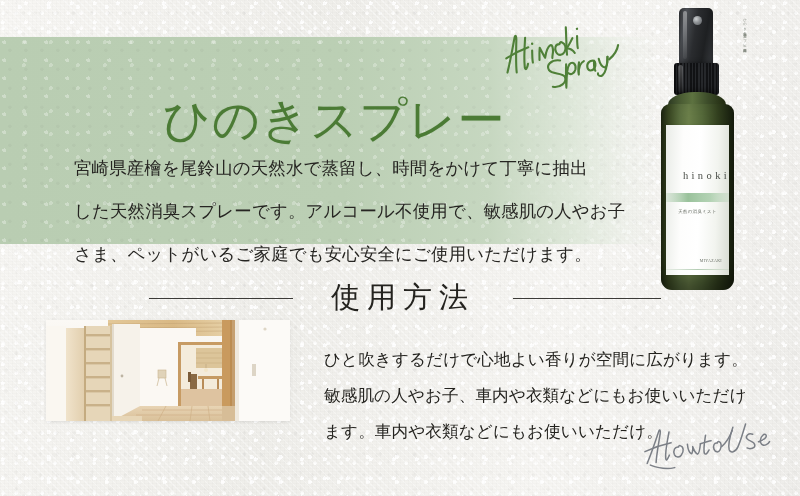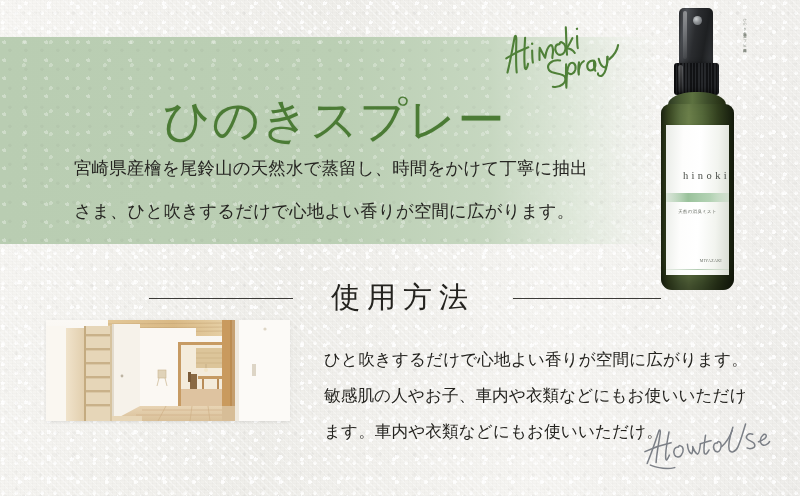--- a/index.html
+++ b/index.html
@@ -376,21 +376,22 @@
 
       <path d="M94 45 C94 50 96 54 98 55 C100 55 102 50 103 45"></path>
       <path d="M103 45 C101 53 99 59 94 62 C91 63 89 61 90 59"></path>
 
       <path d="M104 48 C110 45 114 41 116 36"></path>
     </svg>
   </div>
 
   <div class="banner-copy">
     <p>宮崎県産檜を尾鈴山の天然水で蒸留し、時間をかけて丁寧に抽出</p>
-    <p>さま、ひと吹きするだけで心地よい香りが空間に広がります。</p>
+    <p>した天然消臭スプレーです。アルコール不使用で、敏感肌の人やお子</p>
+    <p>さま、ペットがいるご家庭でも安心安全にご使用いただけます。</p>
   </div>
 
   <div class="bottle-wrap">
     <div class="bottle-cap-clear"></div>
     <div class="bottle-collar"></div>
     <div class="bottle-shoulder"></div>
     <div class="bottle-body"></div>
     <div class="bottle-label">
       <div class="label-hinoki">hinoki</div>
       <div class="label-band"></div>

